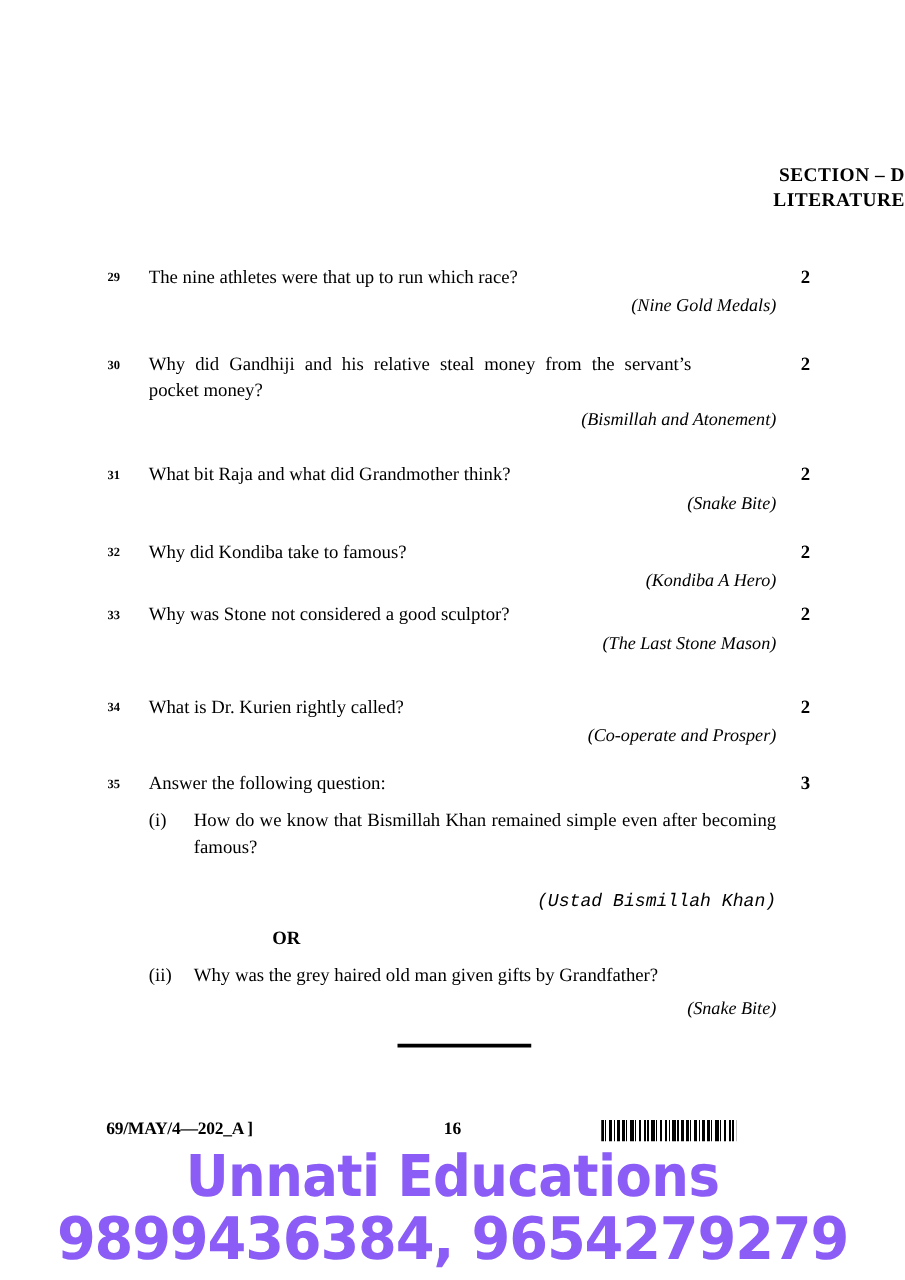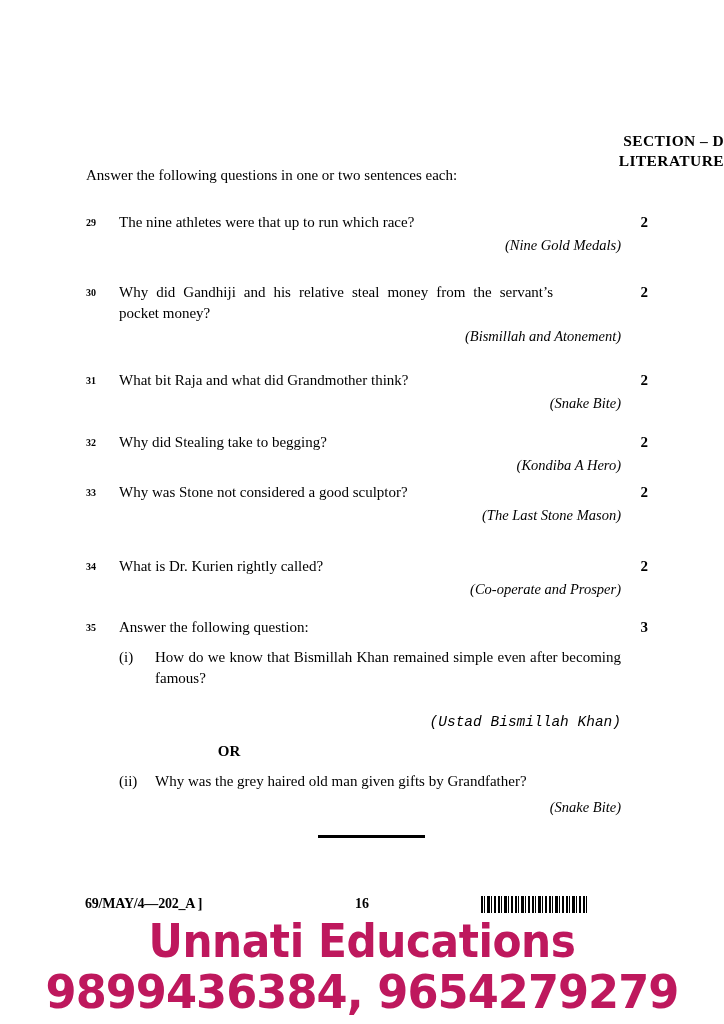--- a/index.html
+++ b/index.html
@@ -208,21 +208,20 @@
 </head>
 <body>
 
 <div class="page">
 
   <div class="section-head">
     <div class="line">SECTION – D</div>
     <div class="line">LITERATURE</div>
   </div>
 
-  <div class="instruction">Answer the following questions in one or two sentences each:</div>
 
   <div class="q" style="top:212px;">
     <div class="q-row">
       <div class="q-num">29</div>
       <div class="q-text">The nine athletes were that up to run which race?</div>
       <div class="q-marks">2</div>
     </div>
     <div class="source">(Nine Gold Medals)</div>
   </div>
 
@@ -240,21 +239,21 @@
       <div class="q-num">31</div>
       <div class="q-text">What bit Raja and what did Grandmother think?</div>
       <div class="q-marks">2</div>
     </div>
     <div class="source">(Snake Bite)</div>
   </div>
 
   <div class="q" style="top:432px;">
     <div class="q-row">
       <div class="q-num">32</div>
-      <div class="q-text">Why did Stealing take to begging?</div>
+      <div class="q-text">Why did Kondiba take to famous?</div>
       <div class="q-marks">2</div>
     </div>
     <div class="source">(Kondiba  A Hero)</div>
   </div>
 
   <div class="q" style="top:482px;">
     <div class="q-row">
       <div class="q-num">33</div>
       <div class="q-text">Why was Stone not considered a good sculptor?</div>
       <div class="q-marks">2</div>
@@ -294,18 +293,18 @@
   </div>
 
   <div class="end-rule"></div>
 
   <div class="footer">
     <div class="footer-code">69/MAY/4—202_A ]</div>
     <div class="footer-page">16</div>
     <div class="barcode"></div>
   </div>
 
-  <div class="watermark" style="color: #be185d;">
+  <div class="watermark" style="color: #8b5cf6;">
     <div class="wm-name">Unnati Educations</div>
     <div class="wm-phone">9899436384, 9654279279</div>
   </div>
 
 </div>
 
 </body></html>

